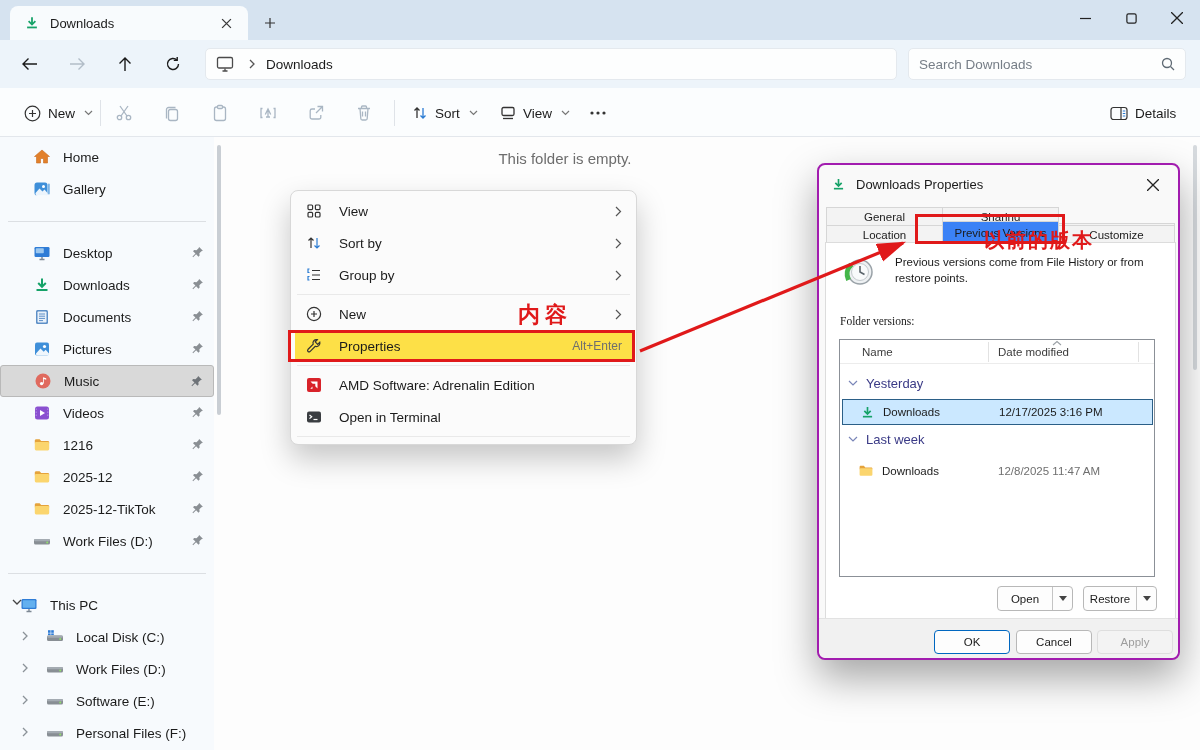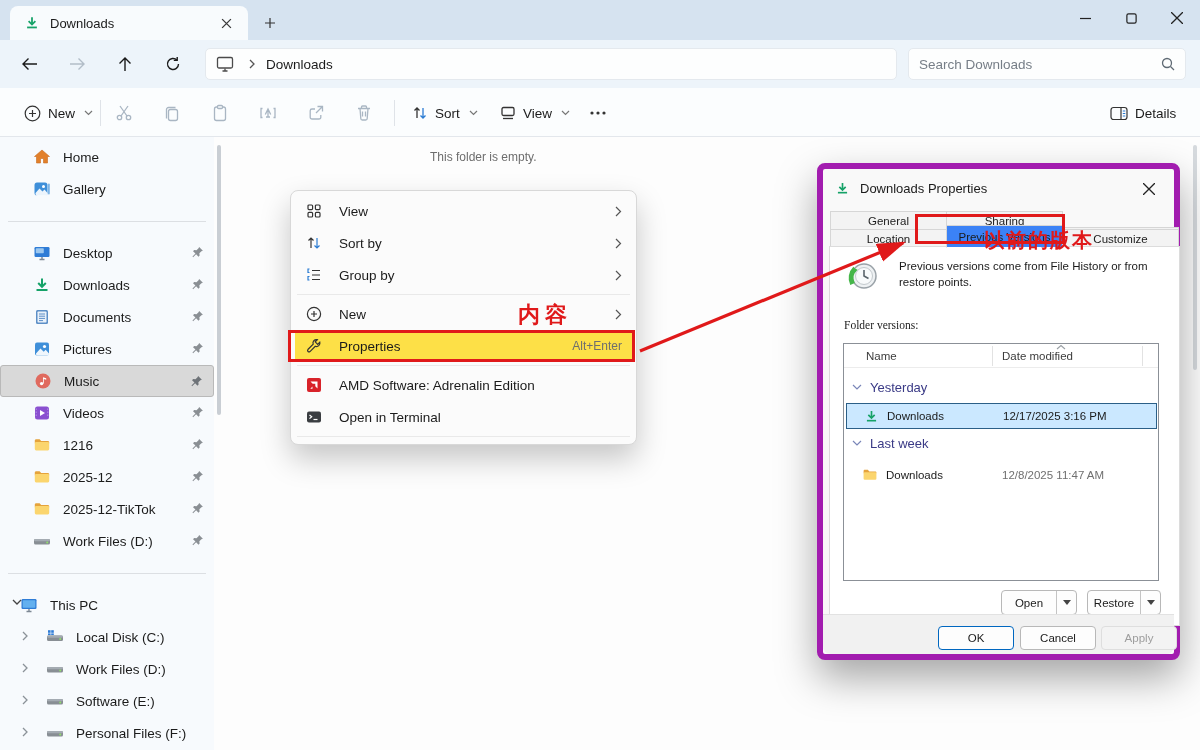--- a/index.html
+++ b/index.html
@@ -39,38 +39,38 @@
   .sbitem.sel { background:#d9d9d9; border:1px solid #b9b9b9; border-radius:3px; }
   .sbsep { height:32px; display:flex; align-items:center; }
   .sbsep div { height:1px; background:#dcdfe3; width:198px; margin-left:8px; }
   .pin { position:absolute; right:10px; top:9px; }
   .sb-chev { position:absolute; left:12px; top:10px; }
   .tree .sbitem { padding-left:46px; }
   .tree .sb-chev { left:22px; }
   .sb-scroll { position:absolute; left:217px; top:8px; width:4px; height:270px; background:#c9ced4; border-radius:2px; }
   .main-scroll { position:absolute; right:3px; top:145px; width:4px; height:225px; background:#d6dade; border-radius:2px; }
 
-  .empty-msg { position:absolute; left:430px; top:150px; width:270px; color:#6d6d6d; font-size:12px; }
+  .empty-msg { position:absolute; left:430px; top:150px; width:270px; text-align:center; color:#6d6d6d; font-size:15px; }
 
   
   .ctxmenu { position:absolute; left:290px; top:190px; width:347px; background:#fbfbfb; border:1px solid #d8d8d8; border-radius:8px; box-shadow:0 14px 30px rgba(0,0,0,.22); padding:4px; z-index:40; }
   .mitem { height:32px; display:flex; align-items:center; padding:0 10px 0 8px; border-radius:4px; font-size:13.5px; }
   .mitem .micon { width:22px; display:flex; justify-content:center; }
   .mitem .mlbl { margin-left:14px; flex:1; }
   .mitem .short { color:#6e6e6e; font-size:12px; }
   .mitem.hov { background:#fde047; }
   .msep { height:1px; background:#e9e9e9; margin:3px 2px; }
 
   
   .redbox { position:absolute; border:3px solid #e0191a; z-index:60; }
   .zh { position:absolute; color:#e0191a; font-weight:bold; z-index:70; font-family:"Liberation Sans",sans-serif; }
   .overlay-svg { position:absolute; left:0; top:0; z-index:65; pointer-events:none; }
 
   
-  .dialog { position:absolute; left:817px; top:163px; width:363px; height:497px; background:#f9f9f9; border:6px solid #a21caf; border-radius:8px; box-shadow:0 18px 40px rgba(0,0,0,.35); z-index:50; }
+  .dialog { position:absolute; left:817px; top:163px; width:363px; height:497px; background:#f9f9f9; border:2px solid #a21caf; border-radius:8px; box-shadow:0 18px 40px rgba(0,0,0,.35); z-index:50; }
   .dlg-title { position:absolute; left:0; top:0; width:100%; height:38px; display:flex; align-items:center; padding:0 12px; }
   .dlg-title .t { margin-left:10px; font-size:13px; }
   .dlg-close { position:absolute; right:12px; top:8px; width:26px; height:24px; display:flex; align-items:center; justify-content:center; font-size:15px; color:#222; }
   .tabs { position:absolute; left:7px; top:42px; width:349px; height:36px; }
   .tabcell { position:absolute; height:19px; width:117px; background:#f3f3f3; border:1px solid #d6d6d6; display:flex; align-items:center; justify-content:center; font-size:11.5px; }
   .tabcell.active { background:#3b82f6; height:23px; z-index:2; border-bottom-color:#fff; }
   .dlg-page { position:absolute; left:6px; top:77px; width:351px; height:380px; background:#ffffff; border:1px solid #dcdcdc; }
   .dlg-desc-icon { position:absolute; left:21px; top:88px; }
   .dlg-desc { position:absolute; left:76px; top:90px; width:272px; font-size:11.5px; line-height:1.35; }
   .dlg-folderver { position:absolute; left:21px; top:150px; font-size:11.5px;font-family:Liberation Serif, serif; }

